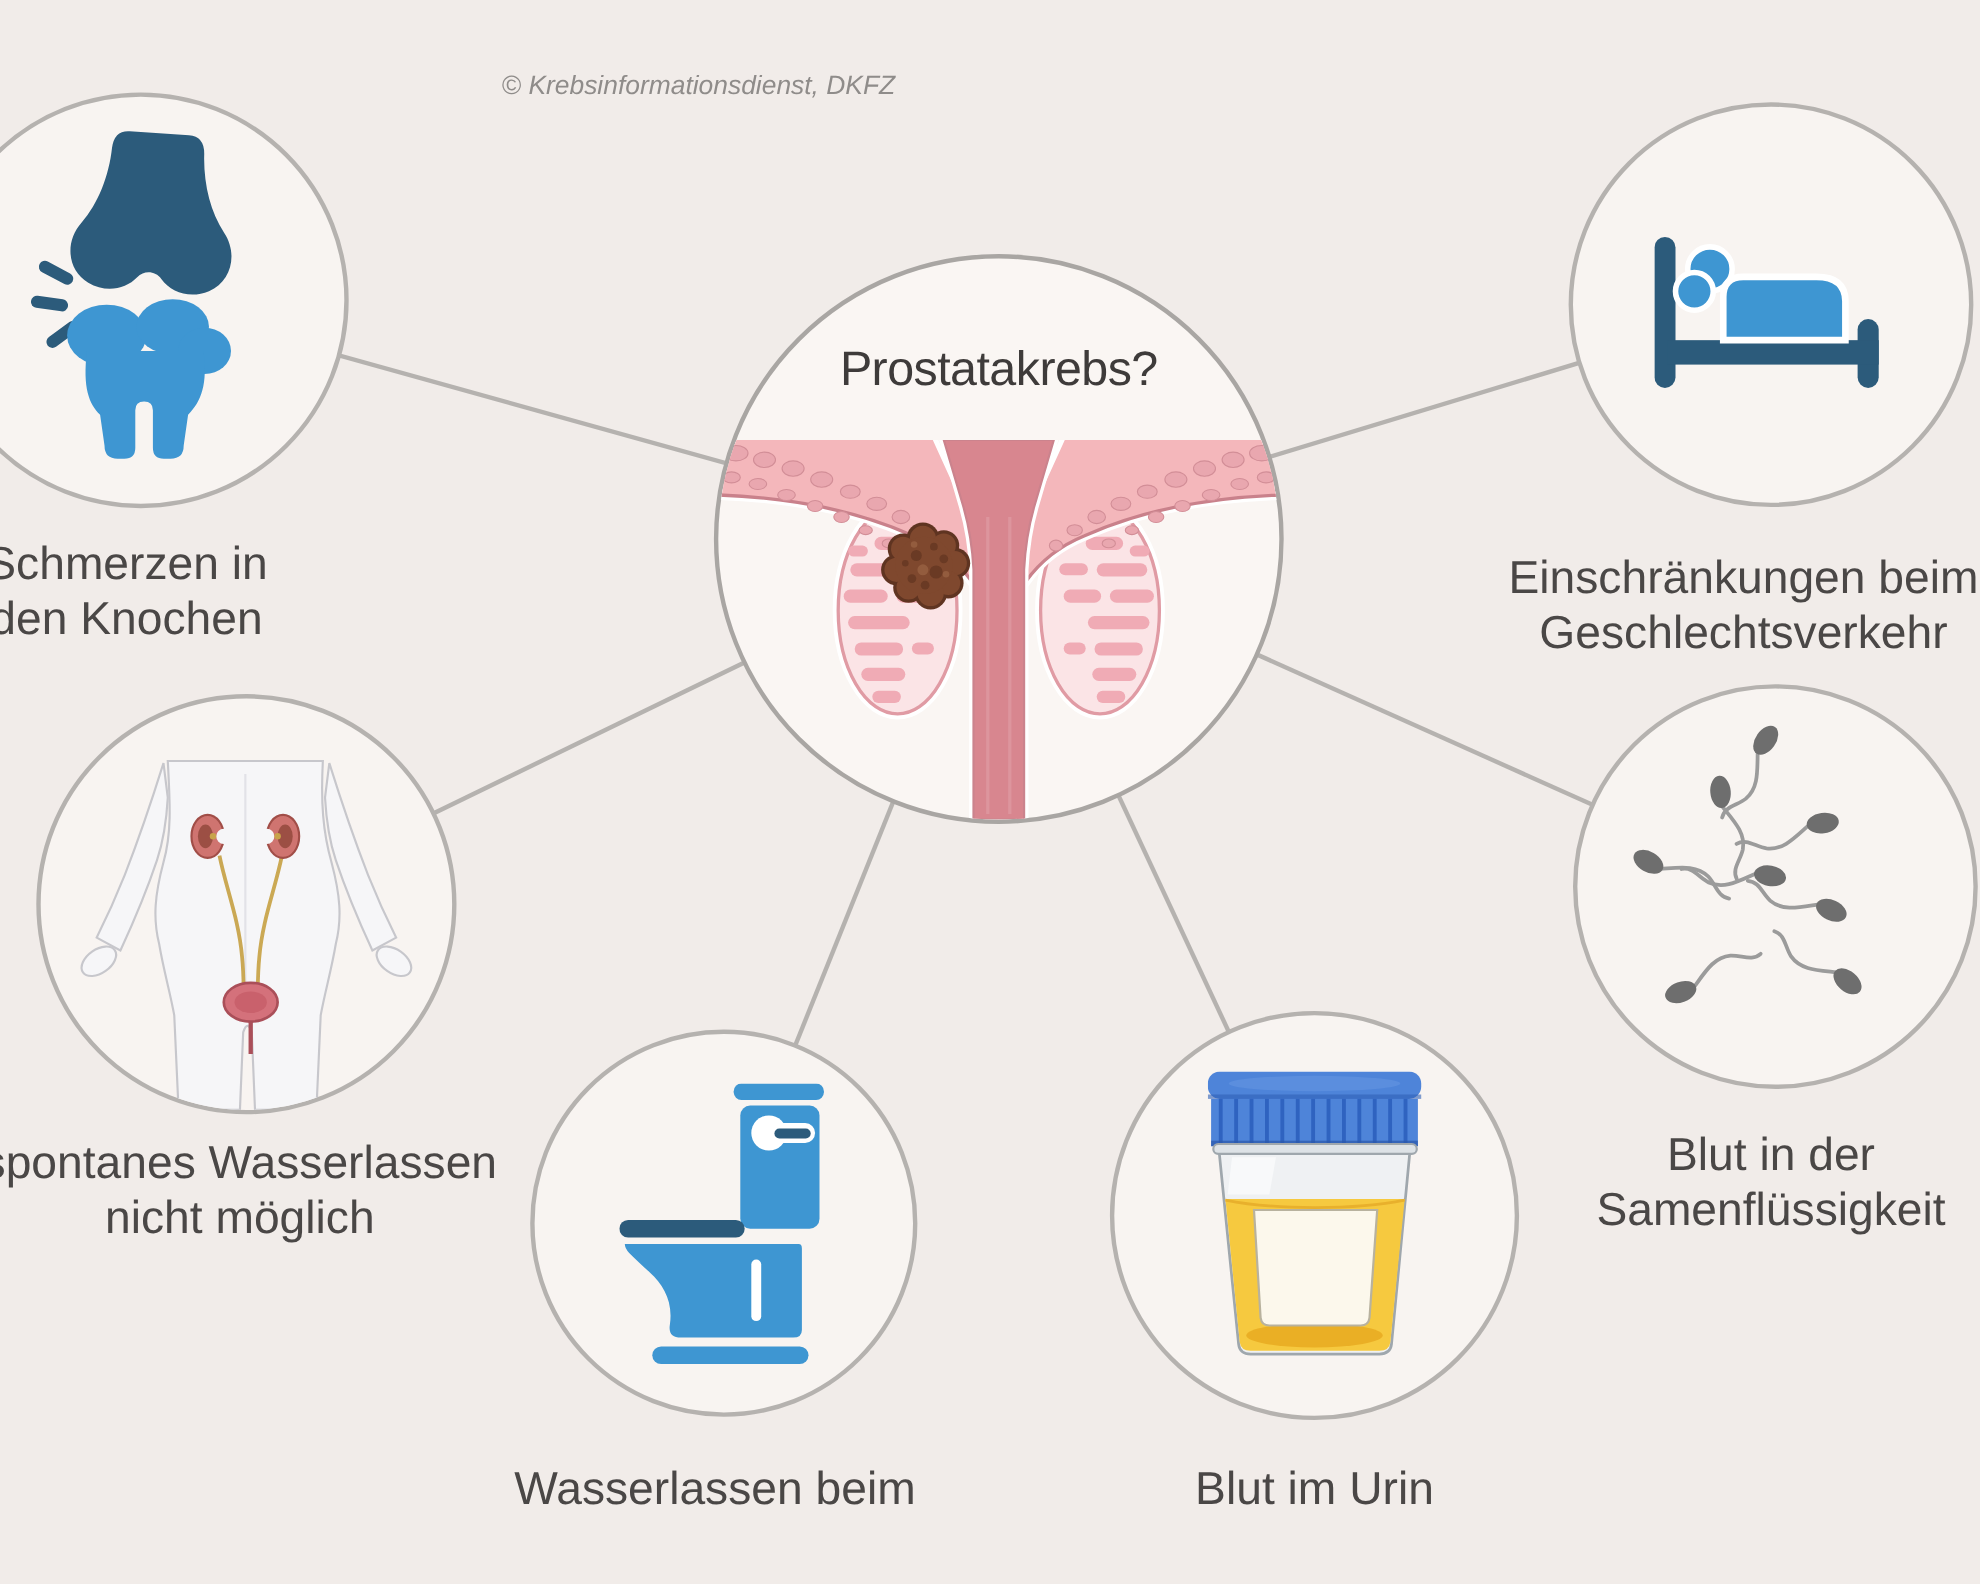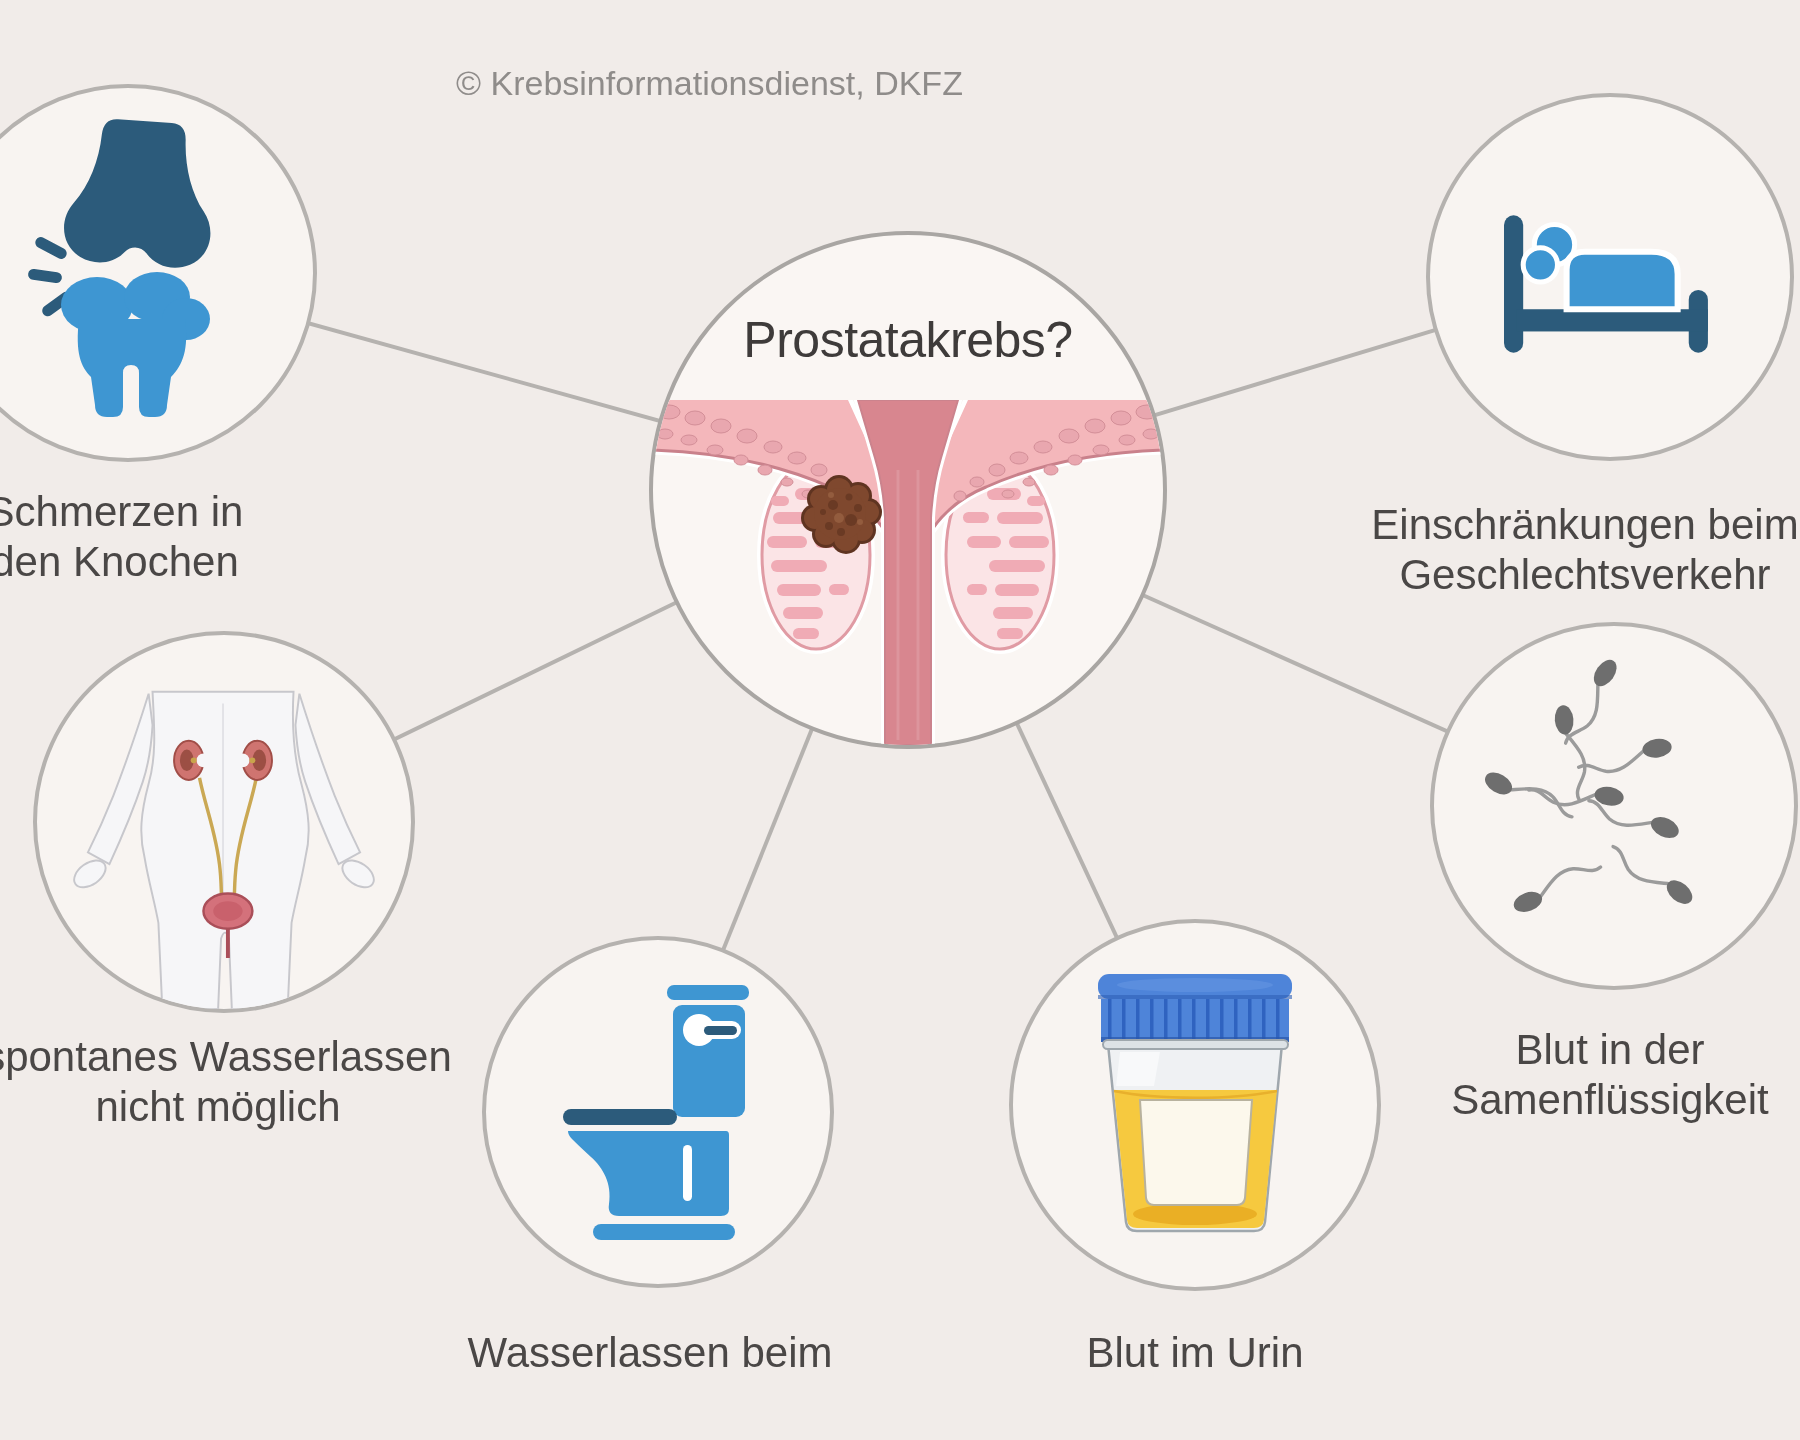--- a/index.html
+++ b/index.html
@@ -21,33 +21,34 @@
     display:flex;align-items:center;justify-content:center;
     overflow:hidden;
   }
   .center-circle{
     border-color:#a9a6a3;
     background:#faf6f3;
   }
   .center-title{
     position:absolute;top:76px;left:0;width:100%;
     text-align:center;
-    font-size:50px;color:#3e3b3a;letter-spacing:-0.5px;
+    font-size:44px;color:#3e3b3a;letter-spacing:-0.5px;
   }
   .prostate-art{position:absolute;left:0;top:165px;}
   .label{
     position:absolute;
     text-align:center;
     font-size:42px;line-height:50px;color:var(--text-color,#4a4746);
   }
   .label span{display:block;white-space:nowrap;}
   .copyright{
     position:absolute;left:456px;top:64px;
-    font-size:34px;color:var(--copyright-gray,#8f8c8a);
+    font-size:24px;color:var(--copyright-gray,#8f8c8a);
     white-space:nowrap;
+    font-style:italic;
   }
   
   .fill-dark{fill:var(--dark-blue,#2c5b7b);}
   .fill-light{fill:var(--light-blue,#3e96d2);}
   .stroke-white{stroke:#ffffff;}
 </style>
 </head>
 <body>
 
 <div class="canvas">

